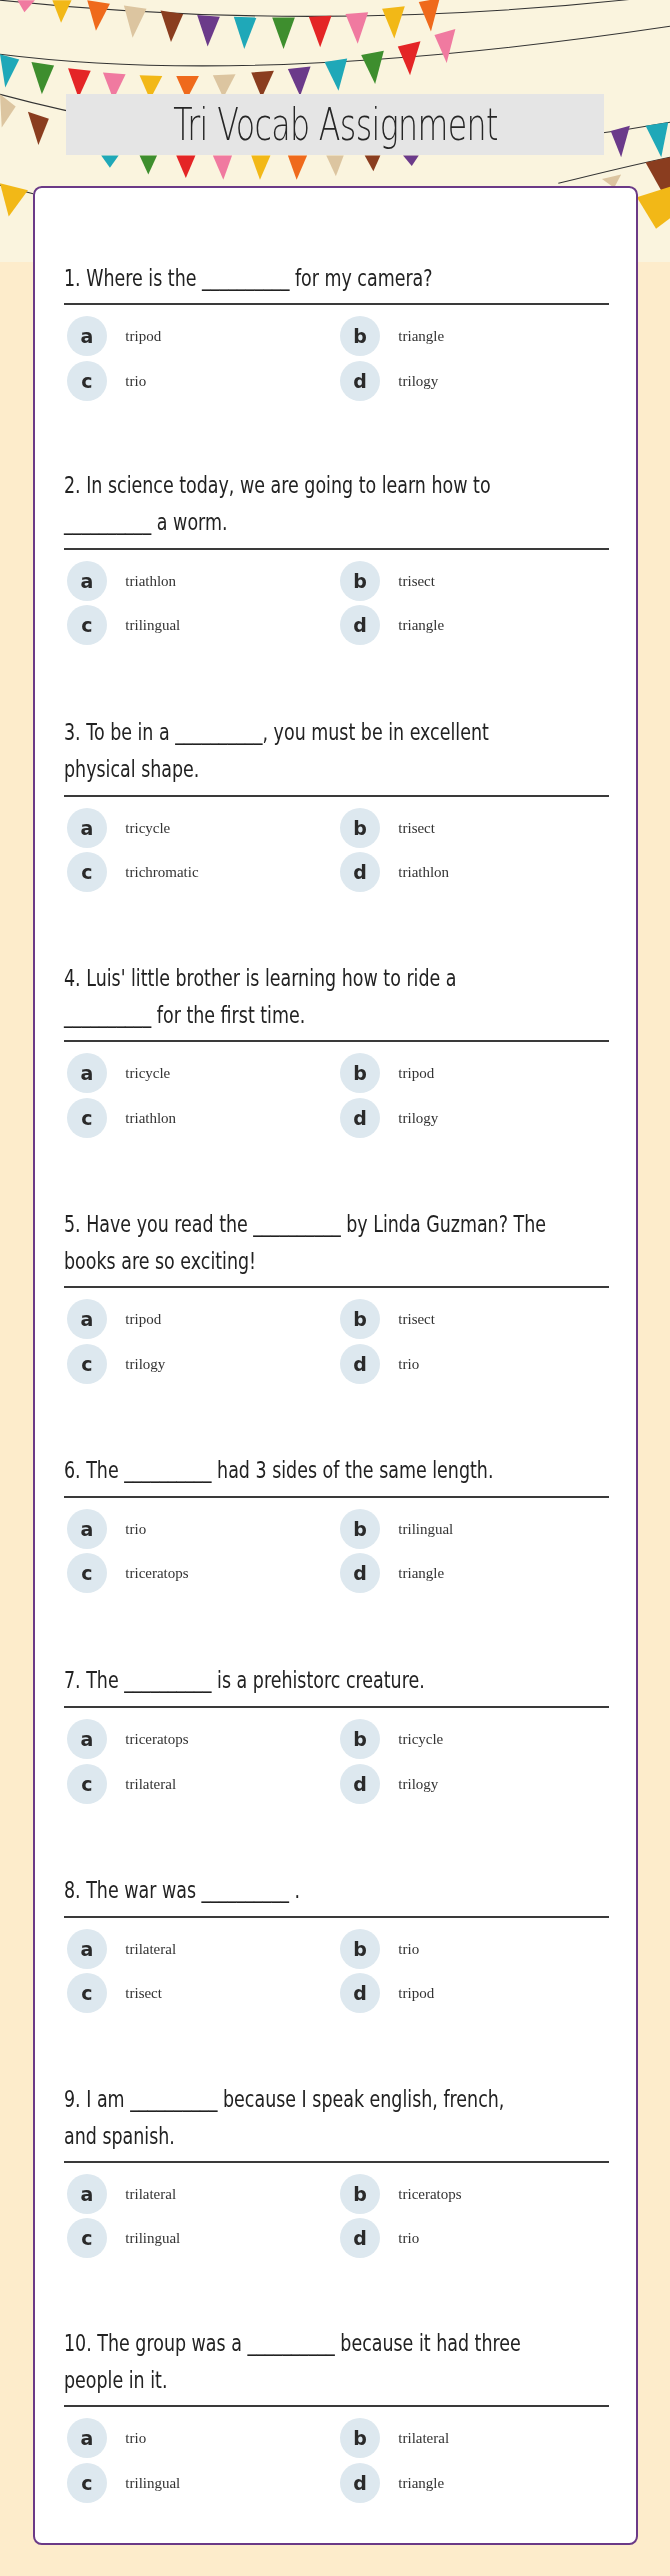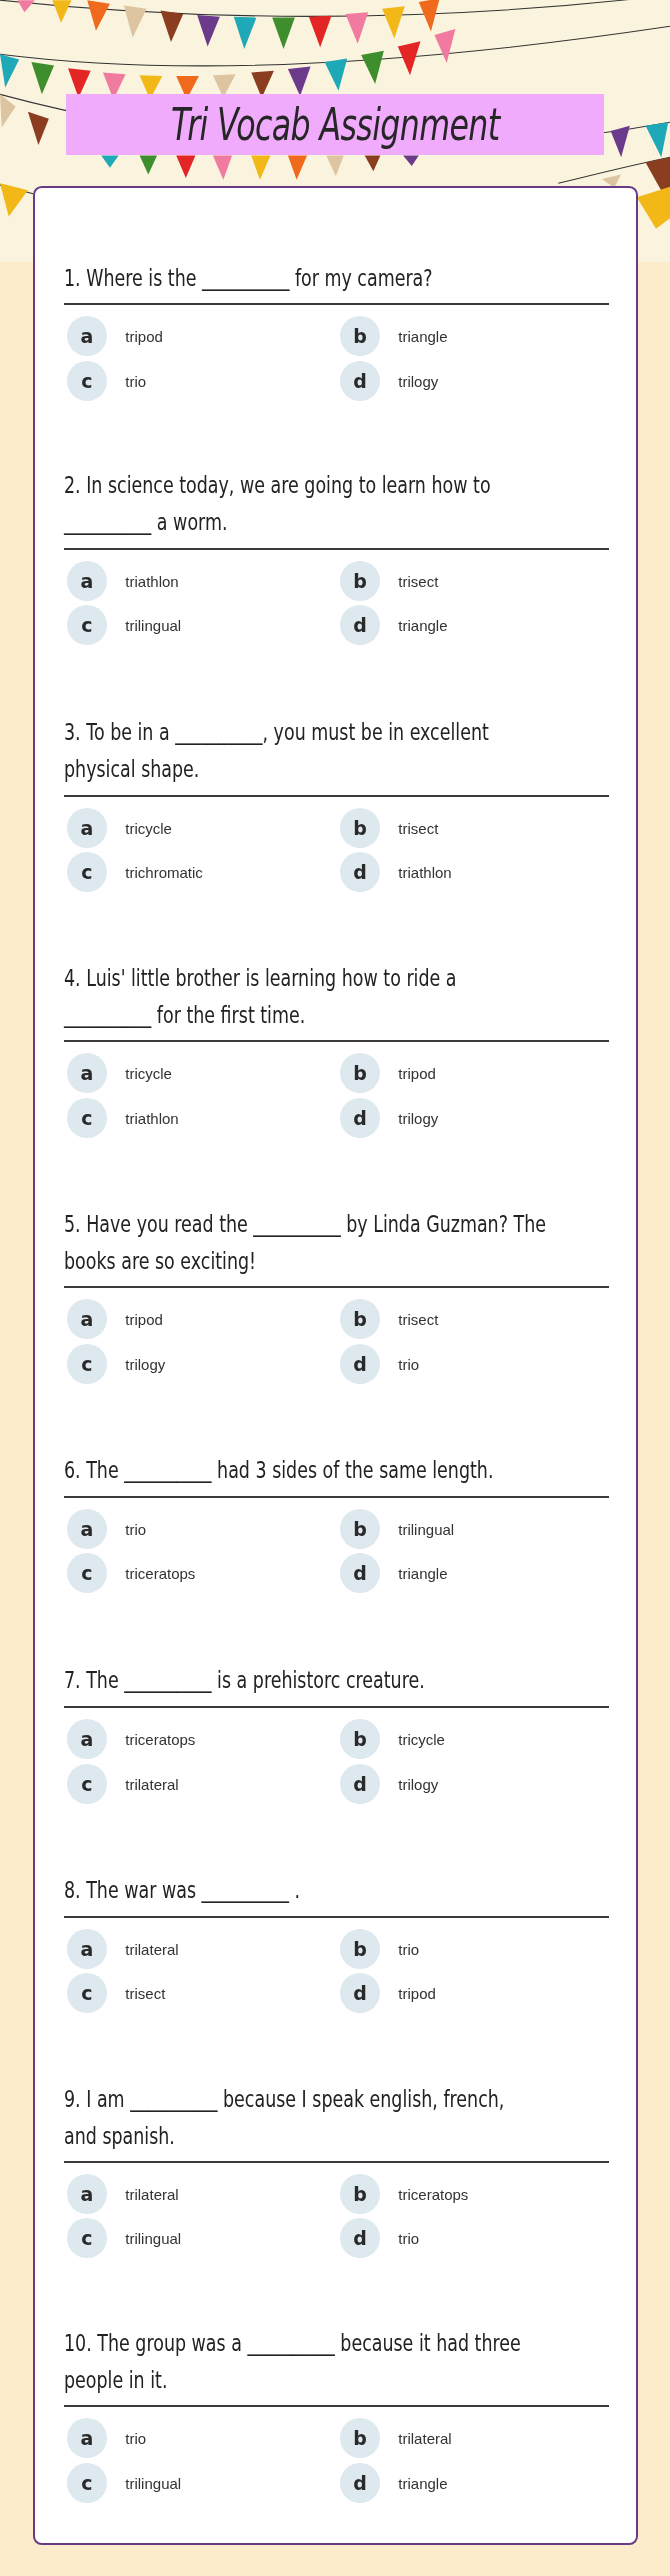--- a/index.html
+++ b/index.html
@@ -8,22 +8,22 @@
     background: #fdeccb;
     font-family: "Liberation Sans", sans-serif;
   }
   .header-bg {
     position: absolute; left: 0; top: 0; width: 670px; height: 262px;
     background: #faf4de;
   }
   .bunting { position: absolute; left: 0; top: 0; width: 670px; height: 262px; }
   .title-banner {
     position: absolute; left: 66px; top: 94px; width: 538px; height: 61px;
-    background: #f0abfc;
-    display: flex; align-items: center; justify-content: center; font-style: italic;
+    background: #e5e5e5;
+    display: flex; align-items: center; justify-content: center;
   }
   .title-text {
     font-family: "DejaVu Sans", sans-serif;
     font-weight: 300;
     font-size: 44px; letter-spacing: -0.9px; color: #262626;
     transform: scaleX(0.72); white-space: nowrap;
   }
   .card {
     position: absolute; left: 33px; top: 186px; width: 601px; height: 2355px;
     background: #ffffff; border: 2.6px solid #6b3a87; border-radius: 8.7px;
@@ -46,21 +46,21 @@
   .option {
     position: absolute; display: flex; align-items: center; height: 40px;
   }
   .opt-circle {
     width: 40px; height: 40px; border-radius: 50%; background: #dde8ef;
     display: flex; align-items: center; justify-content: center;
     font-family: "DejaVu Sans", sans-serif; font-size: 19px; color: #2a2a2a;
     font-weight: bold;
   }
   .opt-label {
-    margin-left: 18.3px; font-size: 15px; color: #333;
+    margin-left: 18.3px; font-size: 15px; color: #333; font-family: Liberation Serif, serif;
   }
 </style>
 </head>
 <body>
 
 <div class="header-bg"></div>
 
 <svg class="bunting" viewBox="0 0 768 300" xmlns="http://www.w3.org/2000/svg">
 
   <path d="M0,0 Q380,40 768,-6" stroke="#333" stroke-width="1.2" fill="none"></path>

